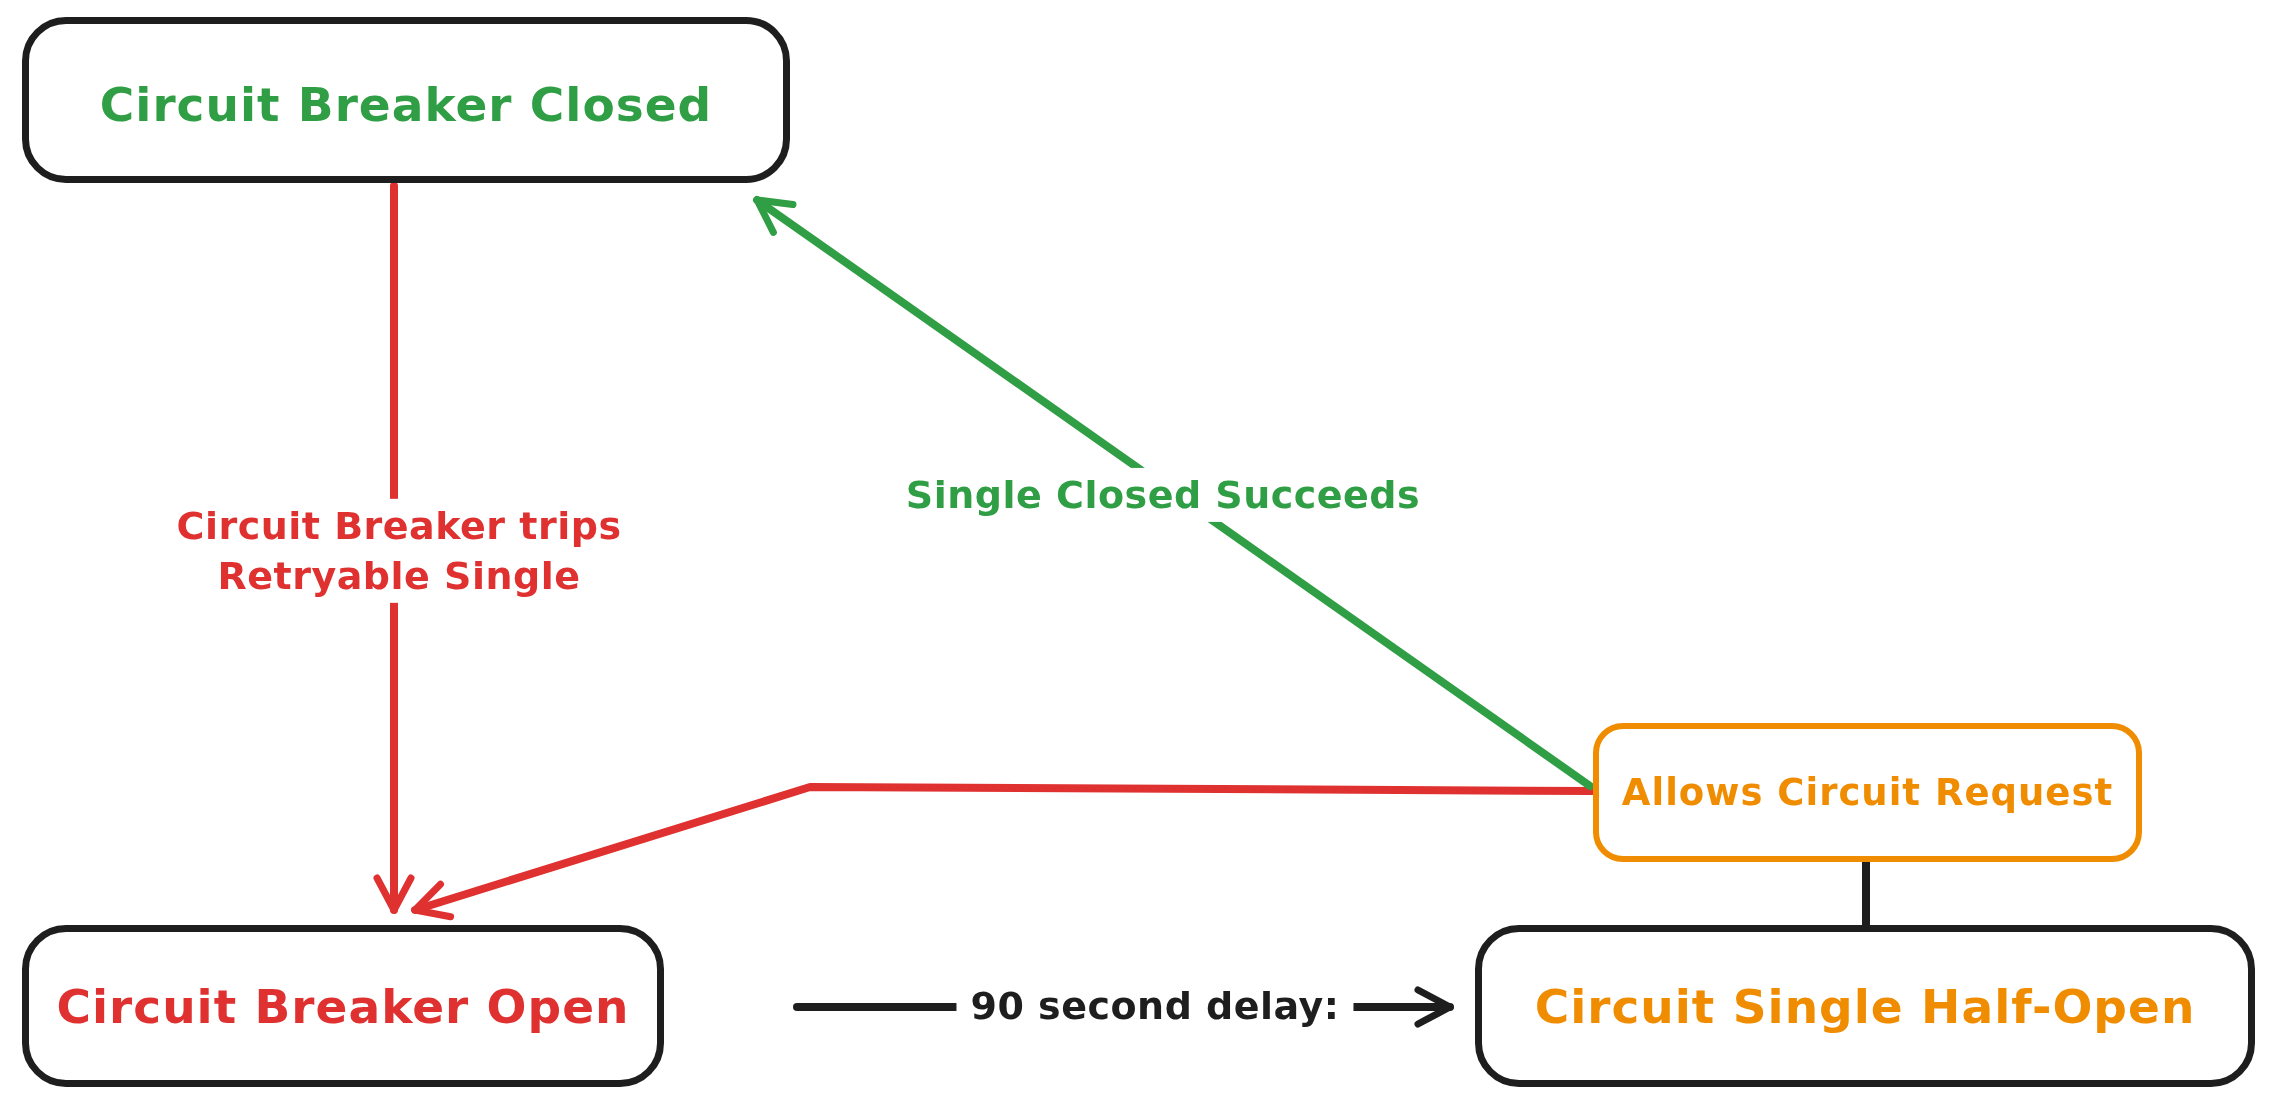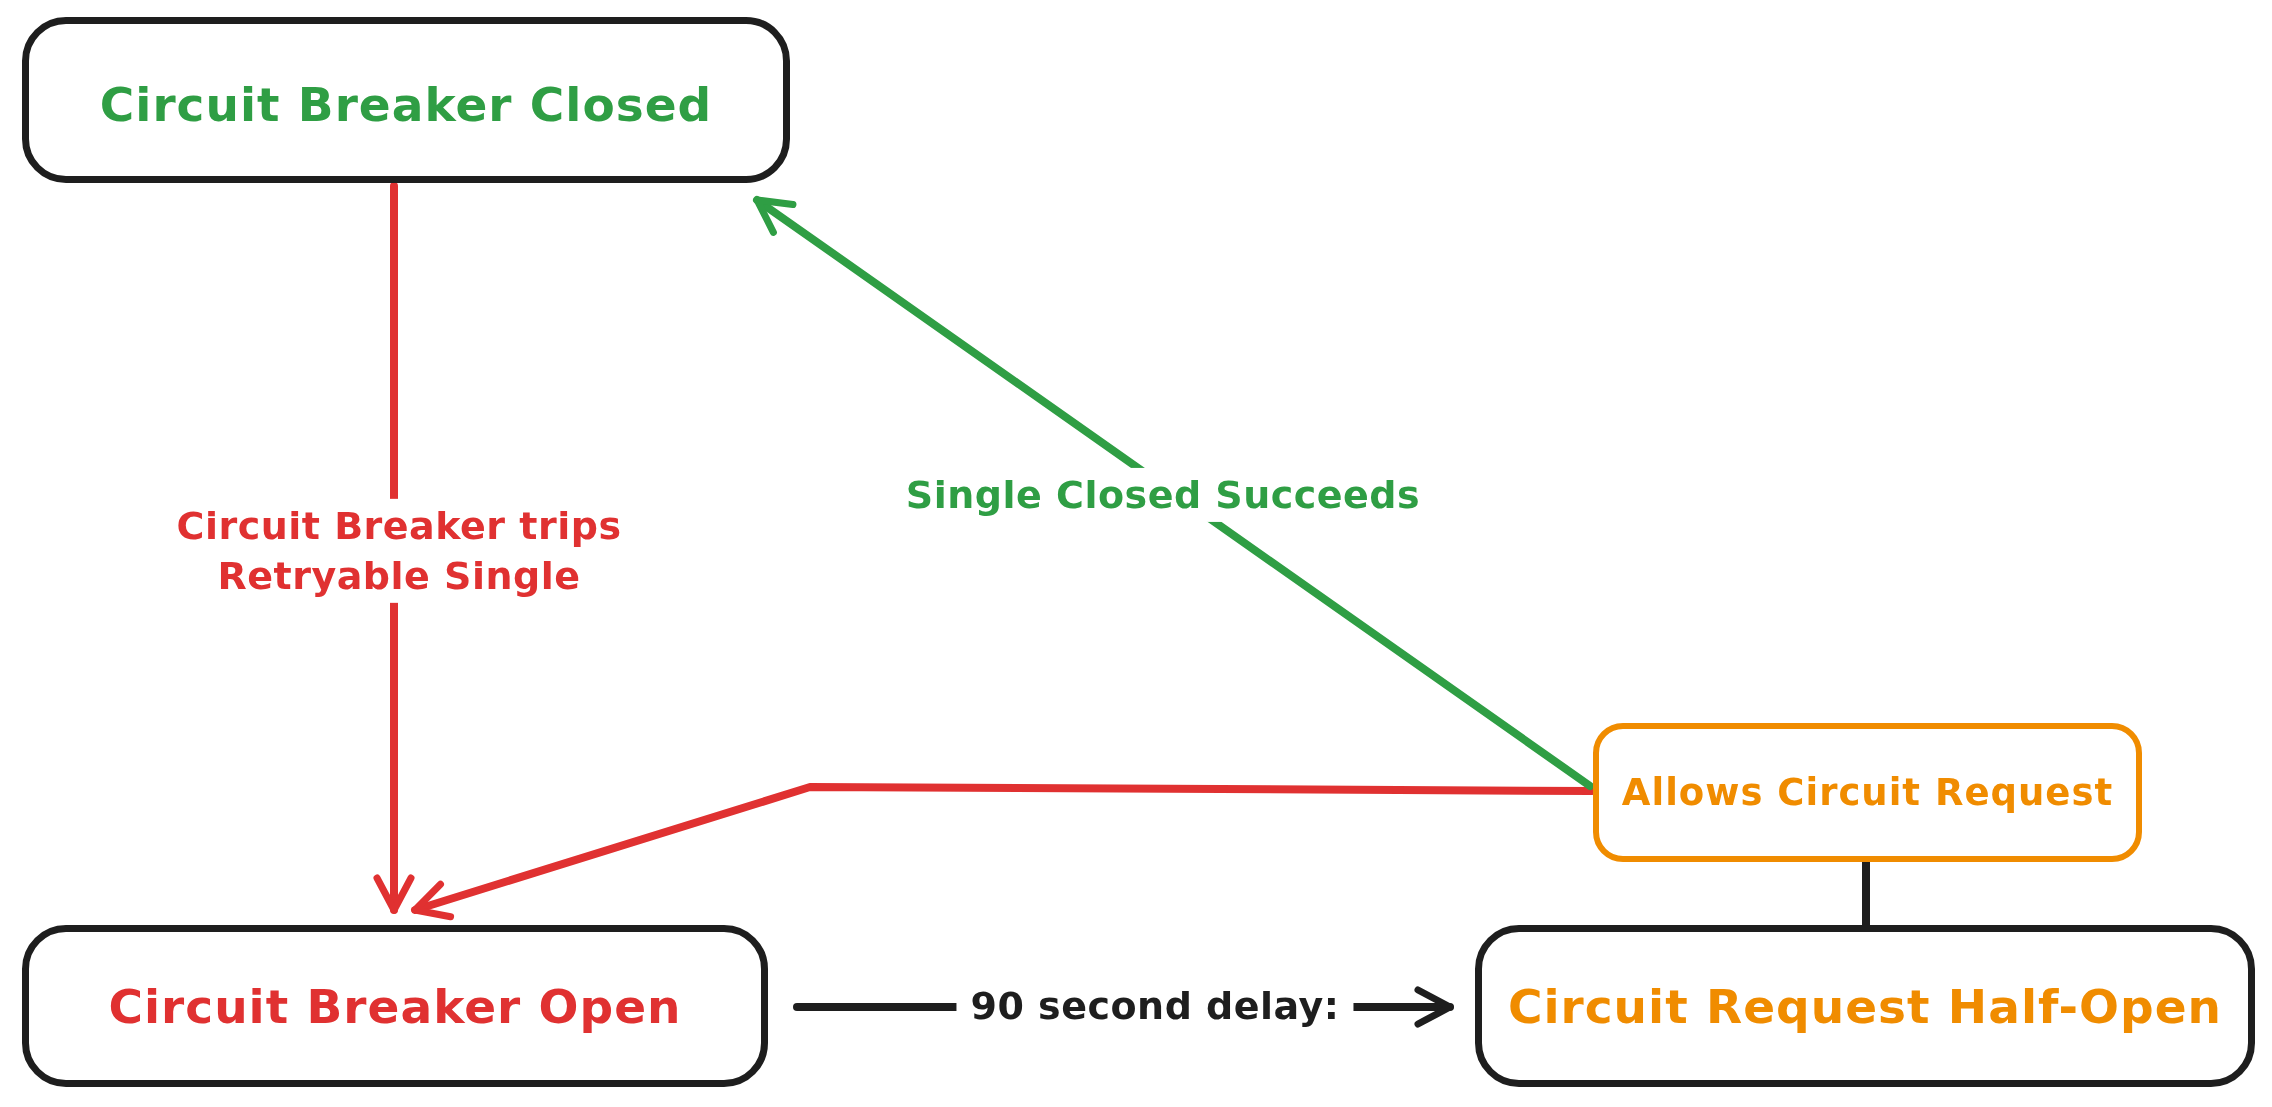--- a/index.html
+++ b/index.html
@@ -44,21 +44,21 @@
     justify-content: center;
     text-align: center;
   }
   .node .node-label {
     font-size: 47px;
     font-weight: 600;
     letter-spacing: 1px;
     white-space: nowrap;
   }
   #node-closed    { left: 22px;   top: 17px;  width: 768px; height: 166px; }
-  #node-open      { left: 22px;   top: 925px; width: 746px; height: 162px; }
+  #node-open      { left: 22px;   top: 925px; width: 642px; height: 162px; }
   #node-half-open { left: 1475px; top: 925px; width: 780px; height: 162px; }
   #node-allows {
     left: 1593px; top: 723px; width: 549px; height: 139px;
     border: 6px solid var(--orange);
     border-radius: 30px;
   }
   #node-allows .node-label { font-size: 37px; }
 
   .text-green  { color: var(--green); margin-top: 8px; }
   .text-red    { color: var(--red); }
@@ -114,21 +114,21 @@
 
   <div class="node" id="node-closed">
     <span class="node-label text-green">Circuit Breaker Closed</span>
   </div>
 
   <div class="node" id="node-open">
     <span class="node-label text-red">Circuit Breaker Open</span>
   </div>
 
   <div class="node" id="node-half-open">
-    <span class="node-label text-orange">Circuit Request Half-Open</span>
+    <span class="node-label text-orange">Circuit Single Half-Open</span>
   </div>
 
   <div class="node" id="node-allows">
     <span class="node-label text-orange">Allows Circuit Request</span>
   </div>
 
   <div class="edge-label text-red" id="label-trip">
     <div>Circuit Breaker trips</div>
     <div>Retryable Single</div>
   </div>

